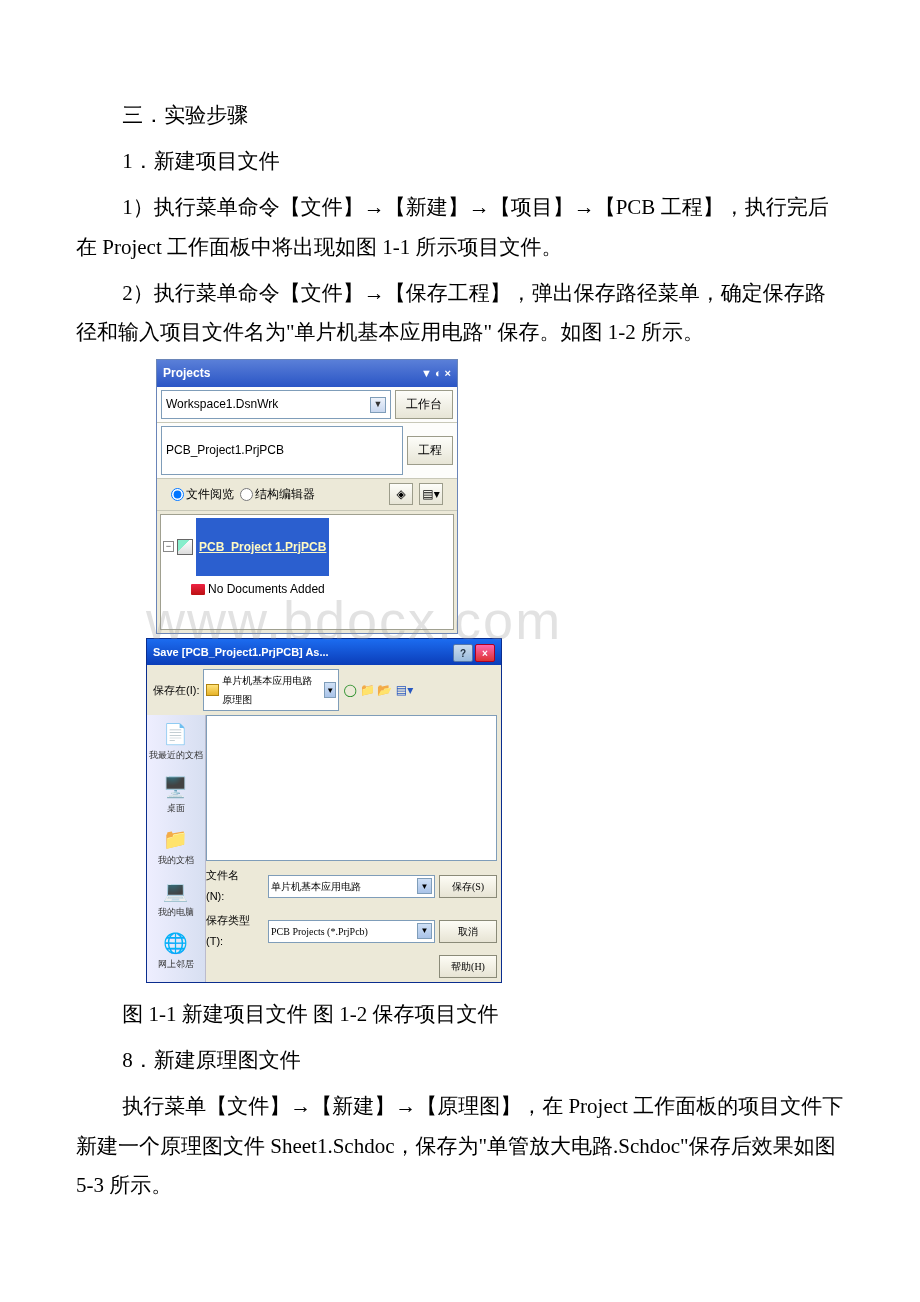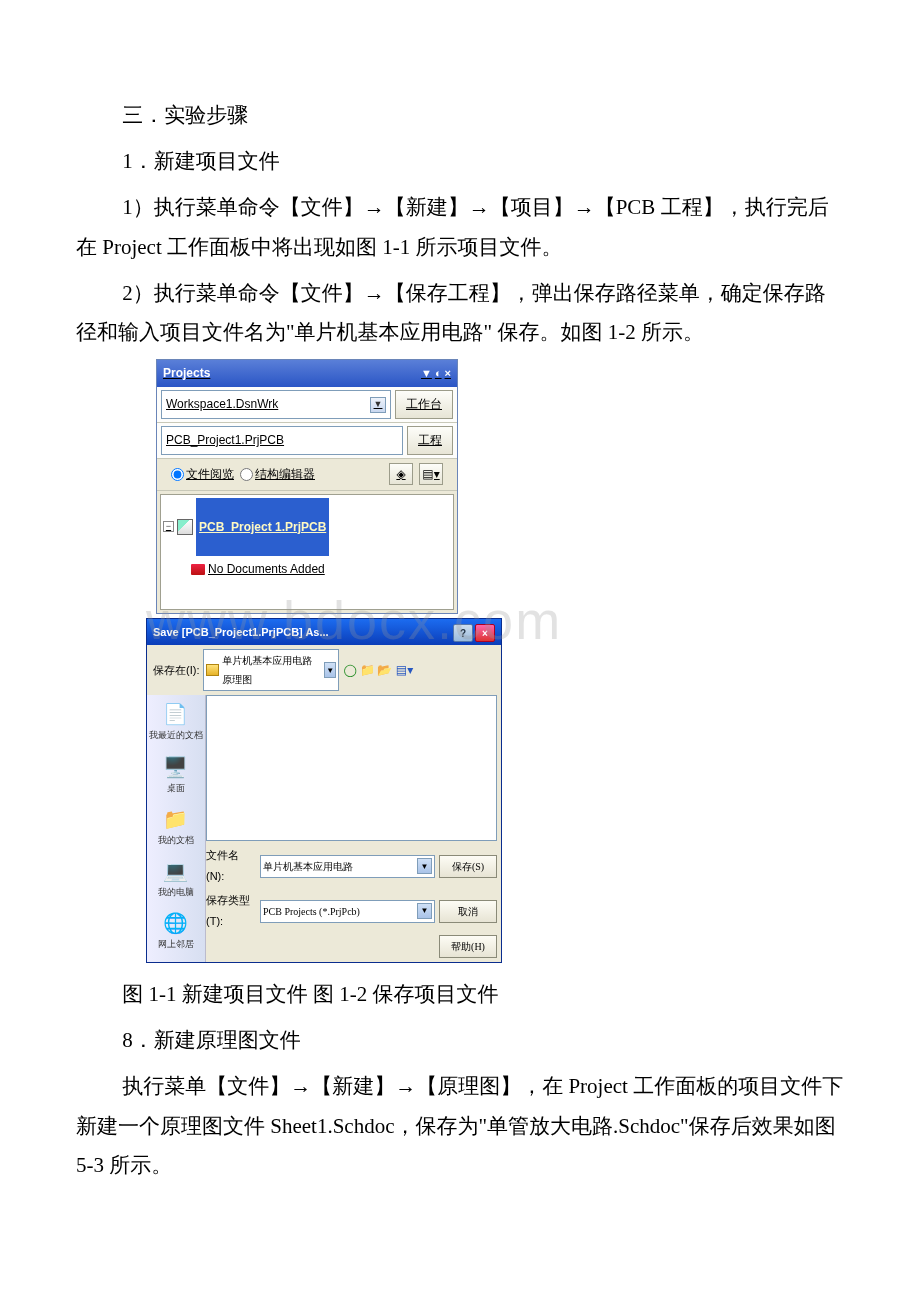--- a/index.html
+++ b/index.html
@@ -88,21 +88,21 @@
     border: 1px solid #9c9c8a;
     background: linear-gradient(to bottom,#fdfdf9,#e7e5d6);
     padding: 2px 10px;
     font-size: 12px;
     font-family: "SimSun", serif;
   }
   .panel1-text {
     flex: 1;
     border: 1px solid #7f9db9;
     background: #fff;
-    padding: 2px 4px;
+    padding: 12px 4px;
     font-size: 12px;
   }
   .panel1-radios {
     display: flex;
     align-items: center;
     gap: 6px;
     padding: 4px 14px;
     border-bottom: 1px solid #c8c8b8;
     background: #ece9d8;
     font-family: "SimSun", serif;
@@ -282,20 +282,21 @@
   }
   .dlg-input {
     border: 1px solid #7f9db9;
     background:#fff;
     padding: 1px 2px;
     font-size: 10px;
     font-family: "SimSun", serif;
     display:flex;
     align-items:center;
     justify-content: space-between;
+    margin-left: 8px;
   }
   .dlg-input .arrow {
     width: 13px; height: 14px;
     background: linear-gradient(to bottom,#cfe0f6,#a9c3e8);
     border: 1px solid #7f9db9;
     display:flex;align-items:center;justify-content:center;
     font-size:8px;
   }
   .dlg-sbtn {
     border: 1px solid #8a8a78;
@@ -308,21 +309,21 @@
 
   .watermark {
     position: absolute;
     font-size: 54px;
     color: rgba(150,150,150,0.28);
     font-family: Arial, sans-serif;
     letter-spacing: 2px;
     pointer-events: none;
     white-space: nowrap;
   }
-  .rel-wrap { position:relative;text-decoration:underline; }
+  .rel-wrap { position:relative; }
 
   input[type=radio] { margin:0 2px 0 0; vertical-align: middle; }
 </style>
 </head>
 <body>
 
 <div class="page">
   <p class="indent">三．实验步骤</p>
   <p class="indent">1．新建项目文件</p>
   <p class="indent">1）执行菜单命令【文件】→【新建】→【项目】→【PCB 工程】，执行完后在 Project 工作面板中将出现如图 1-1 所示项目文件。</p>

